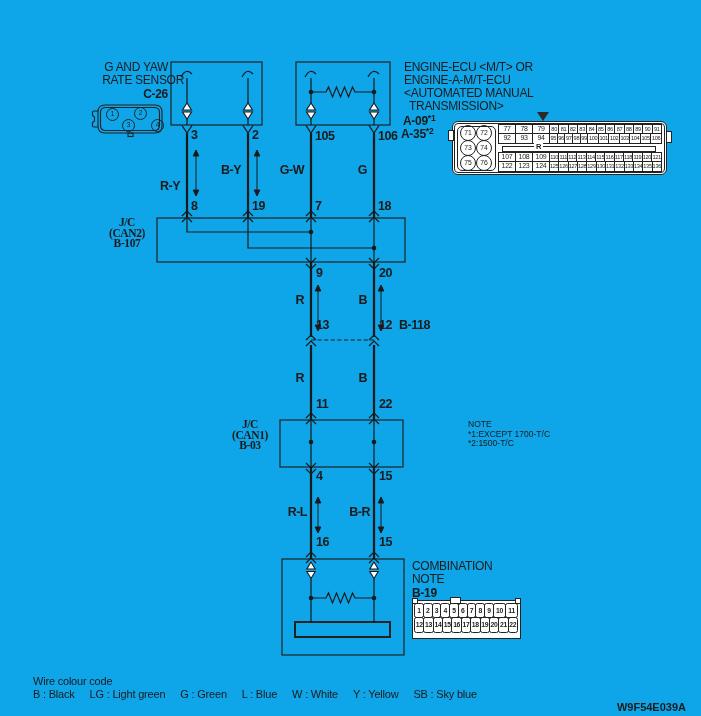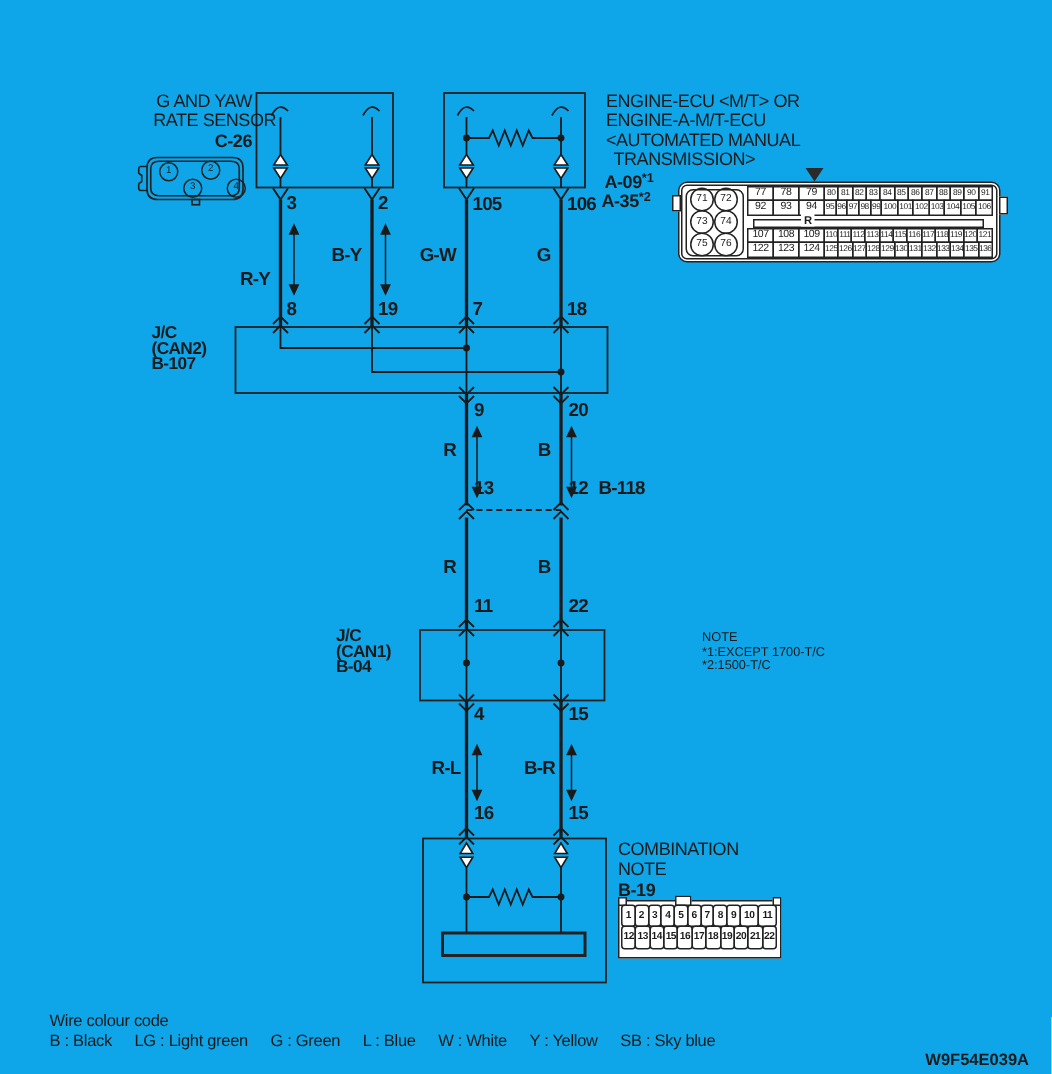--- a/index.html
+++ b/index.html
@@ -3,21 +3,21 @@
 <meta charset="utf-8">
 <style>
   html,body{margin:0;padding:0;background:#fff;}
   #canvas{position:relative;width:701px;height:716px;background:#0ea5e9;overflow:hidden;
           font-family:"Liberation Sans","DejaVu Sans",sans-serif;color:#1b1b1b;}
   svg{position:absolute;left:0;top:0;}
   .t{position:absolute;white-space:pre;font-size:12px;line-height:12px;letter-spacing:-0.3px;color:#1b1b1b;}
   .b{font-weight:bold;}
   .pin{font-size:12.5px;font-weight:bold;letter-spacing:-0.5px;}
   .wlab{width:40px;text-align:right;font-size:12.5px;font-weight:bold;letter-spacing:-0.5px;}
-  .jc{width:52px;text-align:left;font-size:11.5px;line-height:11px;font-weight:bold;letter-spacing:-0.4px;}
+  .jc{width:52px;text-align:center;font-size:11.5px;line-height:11px;font-weight:bold;letter-spacing:-0.4px;font-family:Liberation Serif, serif;}
   .small{font-size:8.5px;line-height:9px;letter-spacing:0;text-align:right;}
   .sup{font-size:8.5px;vertical-align:4px;letter-spacing:0;}
   
   .ecu{position:absolute;left:452px;top:121px;width:213px;height:52px;border:1.2px solid #222;border-radius:6px;background:#fff;}
   .ecu-inner{position:absolute;inset:1.3px;border:1px solid #222;border-radius:4px;}
   .ecu-tri{position:absolute;left:84px;top:-10px;width:0;height:0;border-left:6.5px solid transparent;border-right:6.5px solid transparent;border-top:9px solid #2a2a2a;}
   .ecu-tab-l{position:absolute;left:-5.5px;top:8px;width:4px;height:9px;border:1px solid #222;background:#fff;}
   .ecu-tab-r{position:absolute;right:-5.5px;top:9px;width:4px;height:10px;border:1px solid #222;background:#fff;}
   .ecu-cav{position:absolute;left:3.5px;top:3.5px;width:37px;height:43px;border:1px solid #222;border-radius:5px;
            display:grid;grid-template-columns:16px 16px;justify-content:center;align-content:center;}
@@ -216,21 +216,21 @@
   <div class="t wlab" style="left:264px;top:372px;">R</div>
   <div class="t wlab" style="left:327px;top:372px;">B</div>
   <div class="t wlab" style="left:267px;top:506px;">R-L</div>
   <div class="t wlab" style="left:330px;top:506px;">B-R</div>
 
   <div class="t jc" style="left:101px;top:217px;">J/C</div>
   <div class="t jc" style="left:101px;top:227.5px;">(CAN2)</div>
   <div class="t jc" style="left:101px;top:238px;">B-107</div>
   <div class="t jc" style="left:224px;top:419px;">J/C</div>
   <div class="t jc" style="left:224px;top:429.5px;">(CAN1)</div>
-  <div class="t jc" style="left:224px;top:440px;">B-04</div>
+  <div class="t jc" style="left:224px;top:440px;">B-03</div>
 
   <div class="t" style="left:412px;top:560px;">COMBINATION</div>
   <div class="t" style="left:412px;top:573px;">NOTE</div>
   <div class="t b" style="left:412px;top:587px;">B-19</div>
 
   <div class="t small" style="left:468px;top:420px;">NOTE</div>
   <div class="t small" style="left:468px;top:429.5px;">*1:EXCEPT 1700-T/C</div>
   <div class="t small" style="left:468px;top:439px;">*2:1500-T/C</div>
 
   <div class="ecu">

